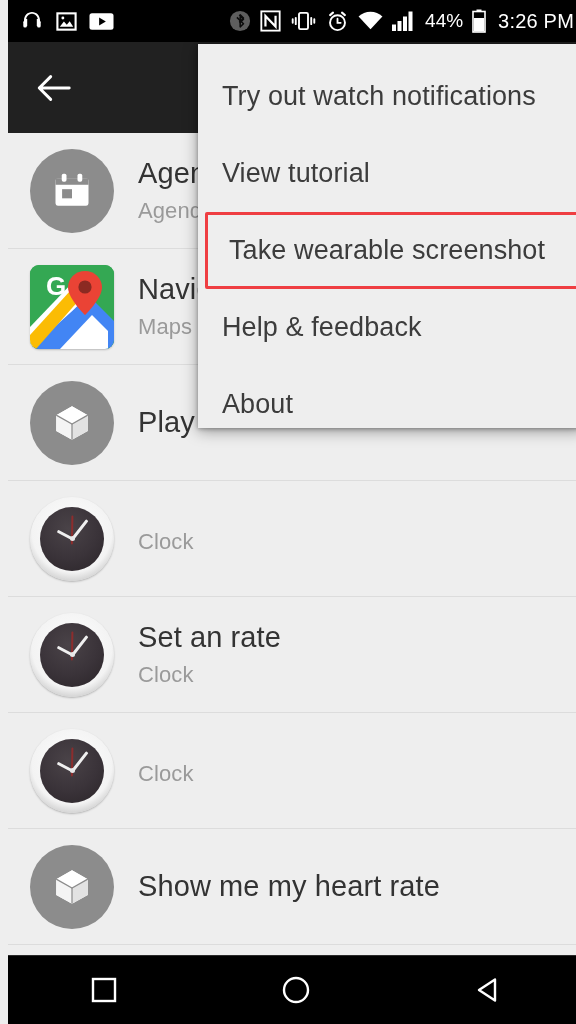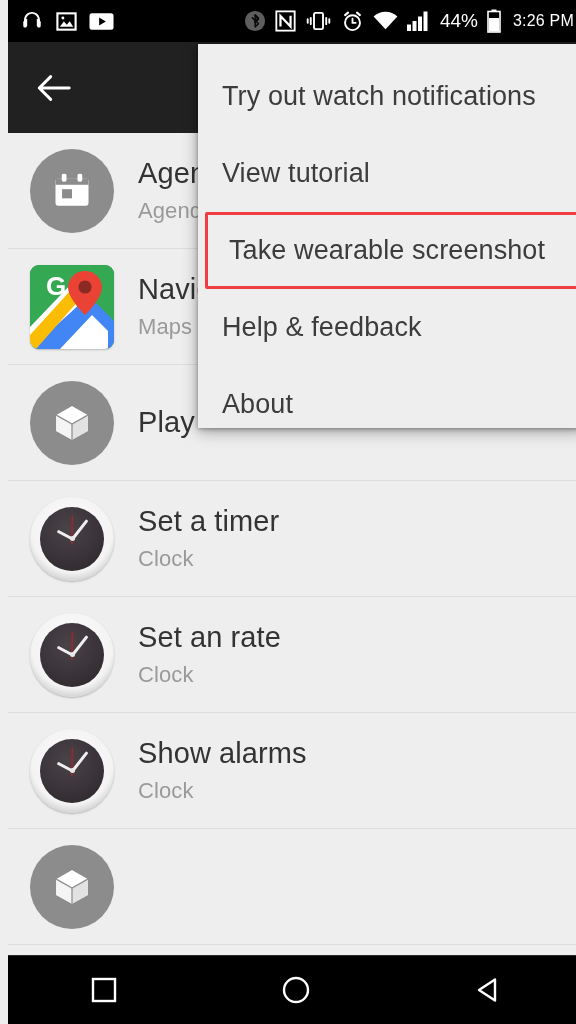--- a/index.html
+++ b/index.html
@@ -13,21 +13,21 @@
 
   
   .statusbar{
     position:absolute; top:0; left:0; width:576px; height:42px;
     background:#000; display:flex; align-items:center;
     padding:0 10px 0 12px; z-index:60;
   }
   .sb-left{ display:flex; align-items:center; gap:11px; }
   .sb-right{ margin-left:auto; display:flex; align-items:center; gap:9px; }
   .sb-ico{ display:flex; align-items:center; justify-content:center; }
-  .sb-time{ color:#fff; font-size:16px; letter-spacing:.2px; margin-left:3px; }
+  .sb-time{ color:#fff; font-size:20px; letter-spacing:.2px; margin-left:3px; }
   .sb-batt-pct{ color:#fff; font-size:19px; letter-spacing:0; }
 
   
   .appbar{
     position:absolute; top:42px; left:0; width:576px; height:91px;
     background:#212121; z-index:40; display:flex; align-items:center;
   }
   .back-btn{ width:64px; height:64px; margin-left:14px;
     display:flex; align-items:center; justify-content:center; }
   .appbar-title{
@@ -258,21 +258,20 @@
         <div class="clock">
           <div class="clock-face">
             <span class="hand h"></span>
             <span class="hand m"></span>
             <span class="hand s"></span>
             <span class="pivot"></span>
           </div>
         </div>
       </div>
       <div class="row-text">
-        <div class="row-title">Set a timer</div>
         <div class="row-sub">Clock</div>
       </div>
     </div>
 
     <div class="row">
       <div class="row-icon">
         <div class="clock">
           <div class="clock-face">
             <span class="hand h"></span>
             <span class="hand m"></span>
@@ -292,38 +291,40 @@
         <div class="clock">
           <div class="clock-face">
             <span class="hand h"></span>
             <span class="hand m"></span>
             <span class="hand s"></span>
             <span class="pivot"></span>
           </div>
         </div>
       </div>
       <div class="row-text">
-        <div class="row-title">Show alarms</div>
         <div class="row-sub">Clock</div>
       </div>
     </div>
 
     <div class="row no-sub">
       <div class="row-icon">
         <div class="circ">
           <svg width="42" height="42" viewBox="0 0 24 24">
             <path d="M12 2.4l9 5.1v9l-9 5.1-9-5.1v-9z" fill="#ffffff"></path>
             <path d="M12 2.4l9 5.1-9 5.1-9-5.1z" fill="#ffffff"></path>
             <path d="M12 12.6v9l9-5.1v-9z" fill="#e2e2e2"></path>
             <path d="M12 12.6v9l-9-5.1v-9z" fill="#f4f4f4"></path>
             <path d="M3 7.5l9 5.1 9-5.1" fill="none" stroke="#8c8c8c" stroke-width="0.7"></path>
             <path d="M12 12.6v9" fill="none" stroke="#8c8c8c" stroke-width="0.7"></path>
           </svg>
         </div>
       </div>
+      <div class="row-text">
+        <div class="row-title">Show me my heart rate</div>
+      </div>
     </div>
 
   </div>
 
   <div class="menu">
     <div class="menu-item" style="margin-top:14px;">
       <span>Try out watch notifications</span>
     </div>
     <div class="menu-item">
       <span>View tutorial</span>

